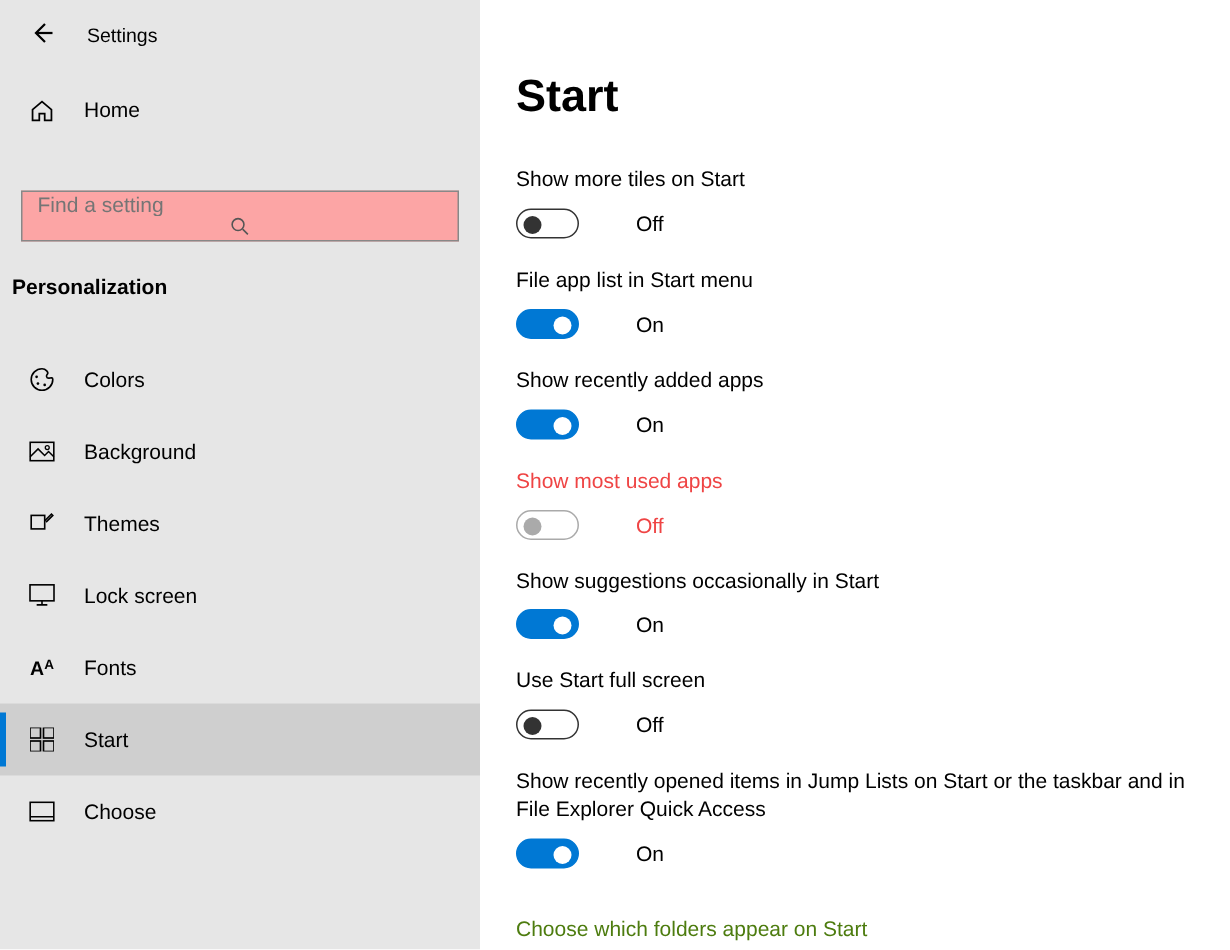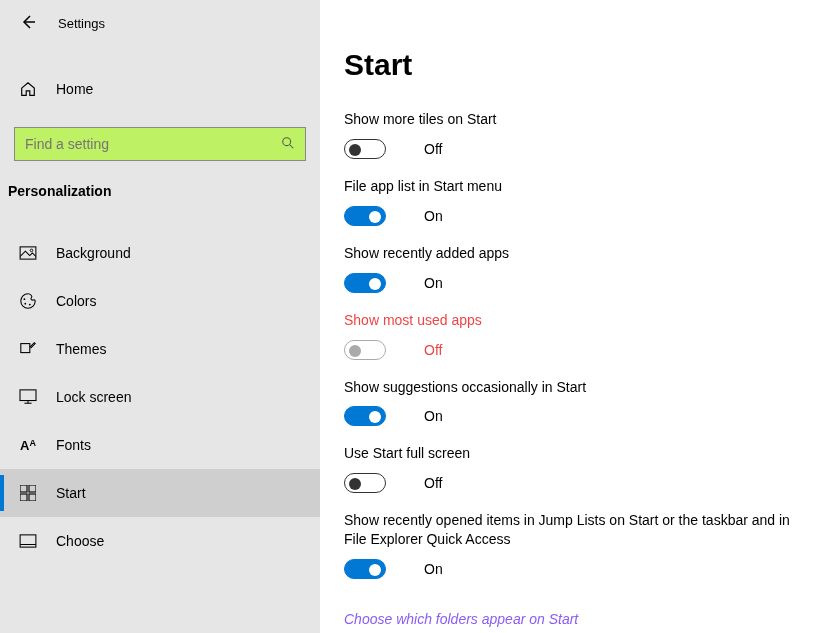--- a/index.html
+++ b/index.html
@@ -22,36 +22,36 @@
   .titlebar {
     display: flex;
     align-items: center;
     gap: 22px;
     padding: 4px 8px 6px 20px;
     font-size: 13px;
   }
   .back-icon svg { width: 16px; height: 16px; }
   .home-row {
     display: flex;
-    align-items: center;
     gap: 18px;
     padding: 0 18px;
     height: 48px;
     margin-top: 26px;
   }
   .home-row .icon { width: 20px; display:flex; justify-content:center; }
   .search-box {
     margin: 14px 14px 0 14px;
     height: 34px;
     border: 1px solid #888;
-    background: #bef264;
+    background: #fca5a5;
     display: flex;
     align-items: center;
     padding: 0 10px;
     justify-content: space-between;
+    flex-direction: column;
   }
   .search-box input {
     border: none;
     background: transparent;
     outline: none;
     font-size: 14px;
     width: 100%;
     color: #333;
   }
   .category-label {
@@ -104,21 +104,21 @@
     width: 12px; height: 12px; border-radius: 50%;
     position: absolute; top: 4px;
   }
   .toggle.off { border: 1.5px solid #333; background: #fff; }
   .toggle.off .knob { left: 4px; background: #333; }
   .toggle.on { background: #0078d4; border: 1.5px solid #0078d4; }
   .toggle.on .knob { right: 4px; background: #fff; }
   .toggle.disabled { border: 1.5px solid #aaa; background: #fff; cursor: default; }
   .toggle.disabled .knob { left: 4px; background: #aaa; }
   .state-text { font-size: 14px; margin-left: 24px; }
-  .link { color: #8b5cf6; font-size: 14px; margin-top: 14px; display: inline-block; cursor: pointer; font-style: italic; }
+  .link { color: #4d7c0f; font-size: 14px; margin-top: 14px; display: inline-block; cursor: pointer; }
 </style>
 </head>
 <body>
 
 <div class="sidebar">
   <div class="titlebar">
     <span class="back-icon">
       <svg viewBox="0 0 16 16">
           <path d="M10 2 L4 8 L10 14" fill="none" stroke="#000" stroke-width="1.5"></path>
           <line x1="4" y1="8" x2="15" y2="8" stroke="#000" stroke-width="1.5"></line>
@@ -144,41 +144,41 @@
           <line x1="10" y1="10" x2="14" y2="14" stroke="#555" stroke-width="1.2"></line>
         </svg>
     </span>
   </div>
 
   <div class="category-label">Personalization</div>
 
   <div class="nav-list">
     <div class="nav-item">
       <span class="icon">
-        <svg width="18" height="14" viewBox="0 0 20 16">
-            <rect x="1" y="1" width="18" height="14" fill="none" stroke="#000" stroke-width="1.2"></rect>
-            <polyline points="1,12 7,6 12,11 15,8 19,12" fill="none" stroke="#000" stroke-width="1.2"></polyline>
-            <circle cx="14" cy="5" r="1.5" fill="none" stroke="#000" stroke-width="1"></circle>
-          </svg>
-      </span>
-      <span>Background</span>
-    </div>
-    <div class="nav-item">
-      <span class="icon">
         <svg width="18" height="18" viewBox="0 0 20 20">
             <path d="M10 2 A8 8 0 1 0 18 10 C18 8 16 9 15 9 C13 9 13 7 14 6 C15 5 13 2 10 2 Z" fill="none" stroke="#000" stroke-width="1.2"></path>
             <circle cx="6" cy="8" r="1" fill="#000"></circle>
             <circle cx="7" cy="13" r="1" fill="#000"></circle>
             <circle cx="12" cy="14" r="1" fill="#000"></circle>
           </svg>
       </span>
       <span>Colors</span>
     </div>
     <div class="nav-item">
       <span class="icon">
+        <svg width="18" height="14" viewBox="0 0 20 16">
+            <rect x="1" y="1" width="18" height="14" fill="none" stroke="#000" stroke-width="1.2"></rect>
+            <polyline points="1,12 7,6 12,11 15,8 19,12" fill="none" stroke="#000" stroke-width="1.2"></polyline>
+            <circle cx="14" cy="5" r="1.5" fill="none" stroke="#000" stroke-width="1"></circle>
+          </svg>
+      </span>
+      <span>Background</span>
+    </div>
+    <div class="nav-item">
+      <span class="icon">
         <svg width="18" height="18" viewBox="0 0 20 20">
             <rect x="2" y="4" width="10" height="10" fill="none" stroke="#000" stroke-width="1.2"></rect>
             <path d="M12 8 L17 3 L18 4 L13 9" fill="none" stroke="#000" stroke-width="1.2"></path>
           </svg>
       </span>
       <span>Themes</span>
     </div>
     <div class="nav-item">
       <span class="icon">
         <svg width="18" height="16" viewBox="0 0 20 18">

